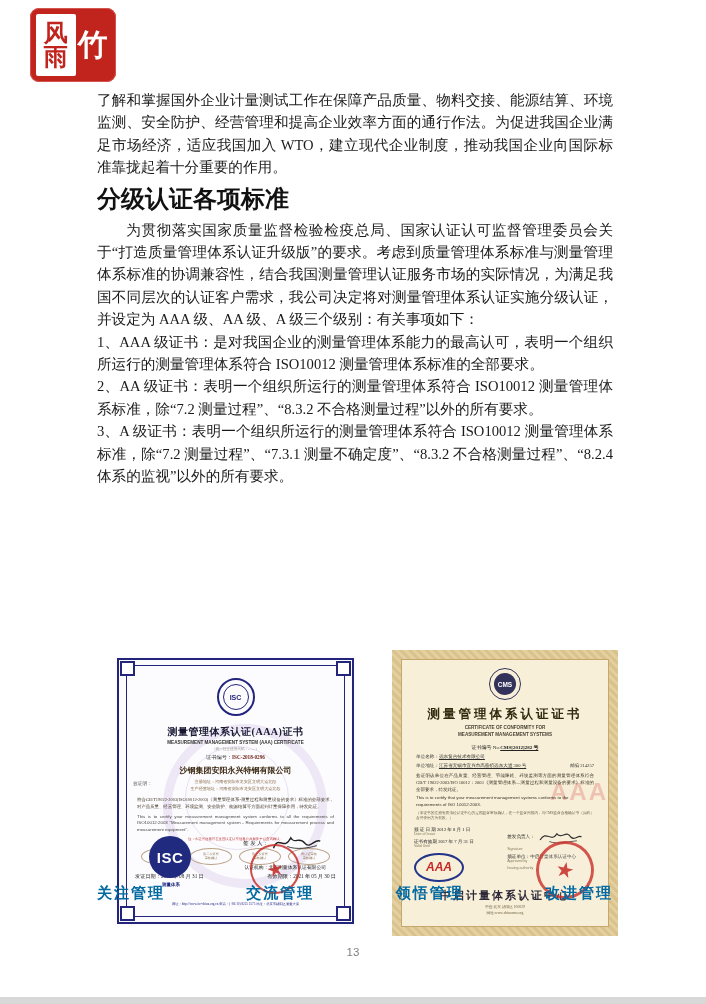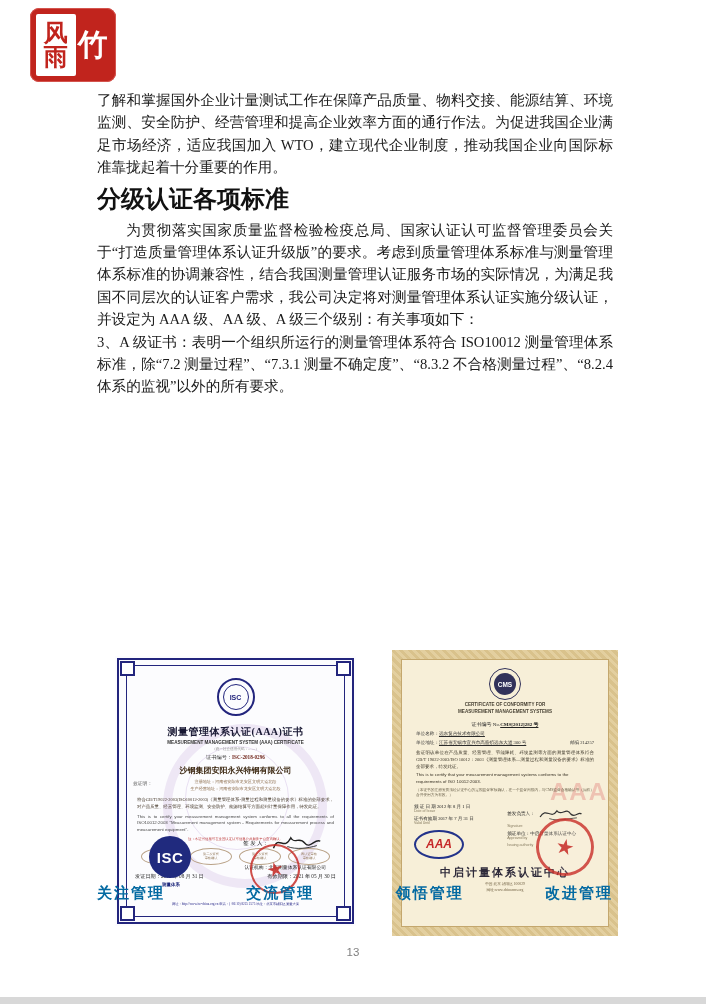--- a/index.html
+++ b/index.html
@@ -129,20 +129,22 @@
     </div>
     <div class="seal-right">
       <span>竹</span>
     </div>
   </div>
 
   <div class="textblock">
     <p>了解和掌握国外企业计量测试工作在保障产品质量、物料交接、能源结算、环境监测、安全防护、经营管理和提高企业效率方面的通行作法。为促进我国企业满足市场经济，适应我国加入 WTO，建立现代企业制度，推动我国企业向国际标准靠拢起着十分重要的作用。</p>
     <h2 class="section">分级认证各项标准</h2>
     <p class="indent">为贯彻落实国家质量监督检验检疫总局、国家认证认可监督管理委员会关于“打造质量管理体系认证升级版”的要求。考虑到质量管理体系标准与测量管理体系标准的协调兼容性，结合我国测量管理认证服务市场的实际情况，为满足我国不同层次的认证客户需求，我公司决定将对测量管理体系认证实施分级认证，并设定为 AAA 级、AA 级、A 级三个级别：有关事项如下：</p>
+    <p>1、AAA 级证书：是对我国企业的测量管理体系能力的最高认可，表明一个组织所运行的测量管理体系符合 ISO10012 测量管理体系标准的全部要求。</p>
+    <p>2、AA 级证书：表明一个组织所运行的测量管理体系符合 ISO10012 测量管理体系标准，除“7.2 测量过程”、“8.3.2 不合格测量过程”以外的所有要求。</p>
     <p>3、A 级证书：表明一个组织所运行的测量管理体系符合 ISO10012 测量管理体系标准，除“7.2 测量过程”、“7.3.1 测量不确定度”、“8.3.2 不合格测量过程”、“8.2.4 体系的监视”以外的所有要求。</p>
   </div>
 
   <div class="cert cert-l">
     <div class="lc-frame1"></div>
     <div class="lc-frame2"></div>
     <div class="lc-corner lc-c1"></div>
     <div class="lc-corner lc-c2"></div>
     <div class="lc-corner lc-c3"></div>
     <div class="lc-corner lc-c4"></div>
@@ -206,20 +208,21 @@
     </div>
   </div>
 
   <div class="cert cert-r">
     <div class="rc-paper">
       <div class="rc-wm">AAA</div>
       <div class="rc-body">
         <div class="rc-emblem">
           <div class="rc-emblem-in">CMS</div>
         </div>
+        <div class="rc-title">测量管理体系认证证书</div>
         <div class="rc-title-en">
           <div>CERTIFICATE OF CONFORMITY FOR</div>
           <div>MEASUREMENT MANAGEMENT SYSTEMS</div>
         </div>
         <div class="rc-no"><span>证书编号 No.</span><b>CMS[2012]282 号</b></div>
         <div class="rc-line"><span>单位名称：</span><span class="val">远东复合技术有限公司</span></div>
         <div class="rc-line"><span class="rc-zip">邮编 214257</span><span>单位地址：</span><span class="val">江苏省无锡市宜兴市高塍镇远东大道 300 号</span></div>
         <div class="rc-p">兹证明该单位在产品质量、经营管理、节能降耗、环境监测等方面的测量管理体系符合 GB/T 19022-2003/ISO 10012：2003《测量管理体系—测量过程和测量设备的要求》标准的全部要求，特发此证。</div>
         <div class="rc-p-en">This is to certify that your measurement management systems conforms to the requirements of ISO 10012:2003.</div>
         <div class="rc-note">（本证书的注册资质须经认证中心的定期监督审核确认，在一个监督周期内，与CMS监督合格确认书（如有）合并使用方为有效。）</div>

